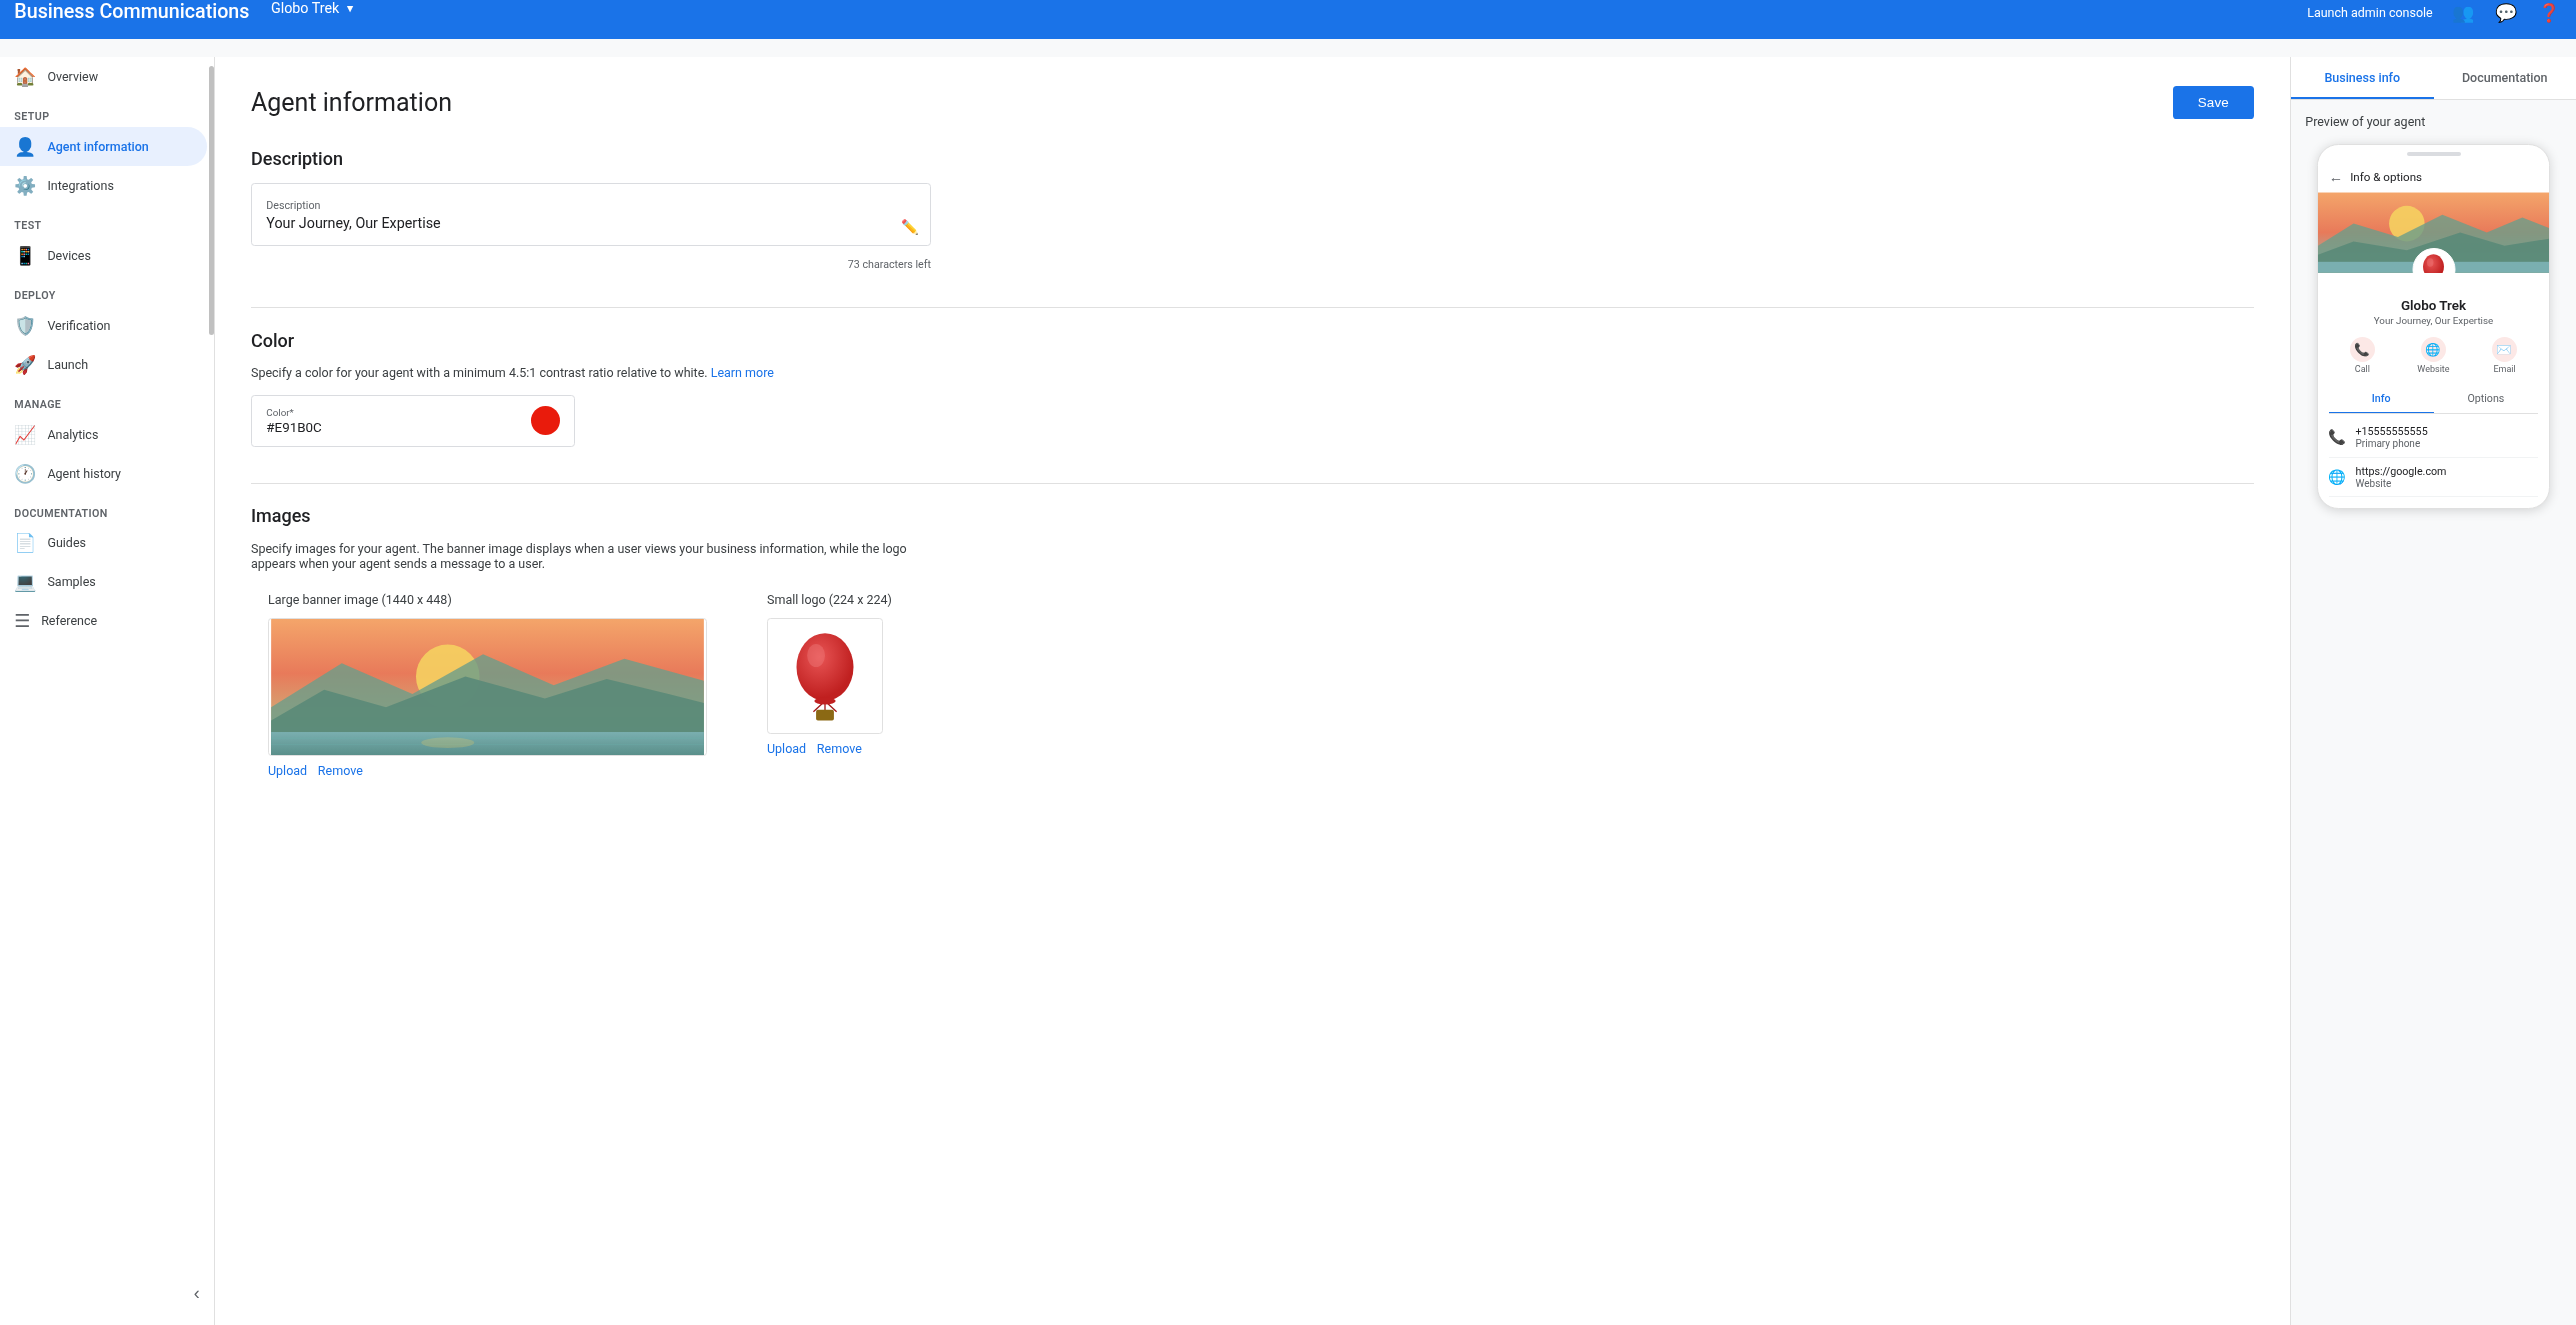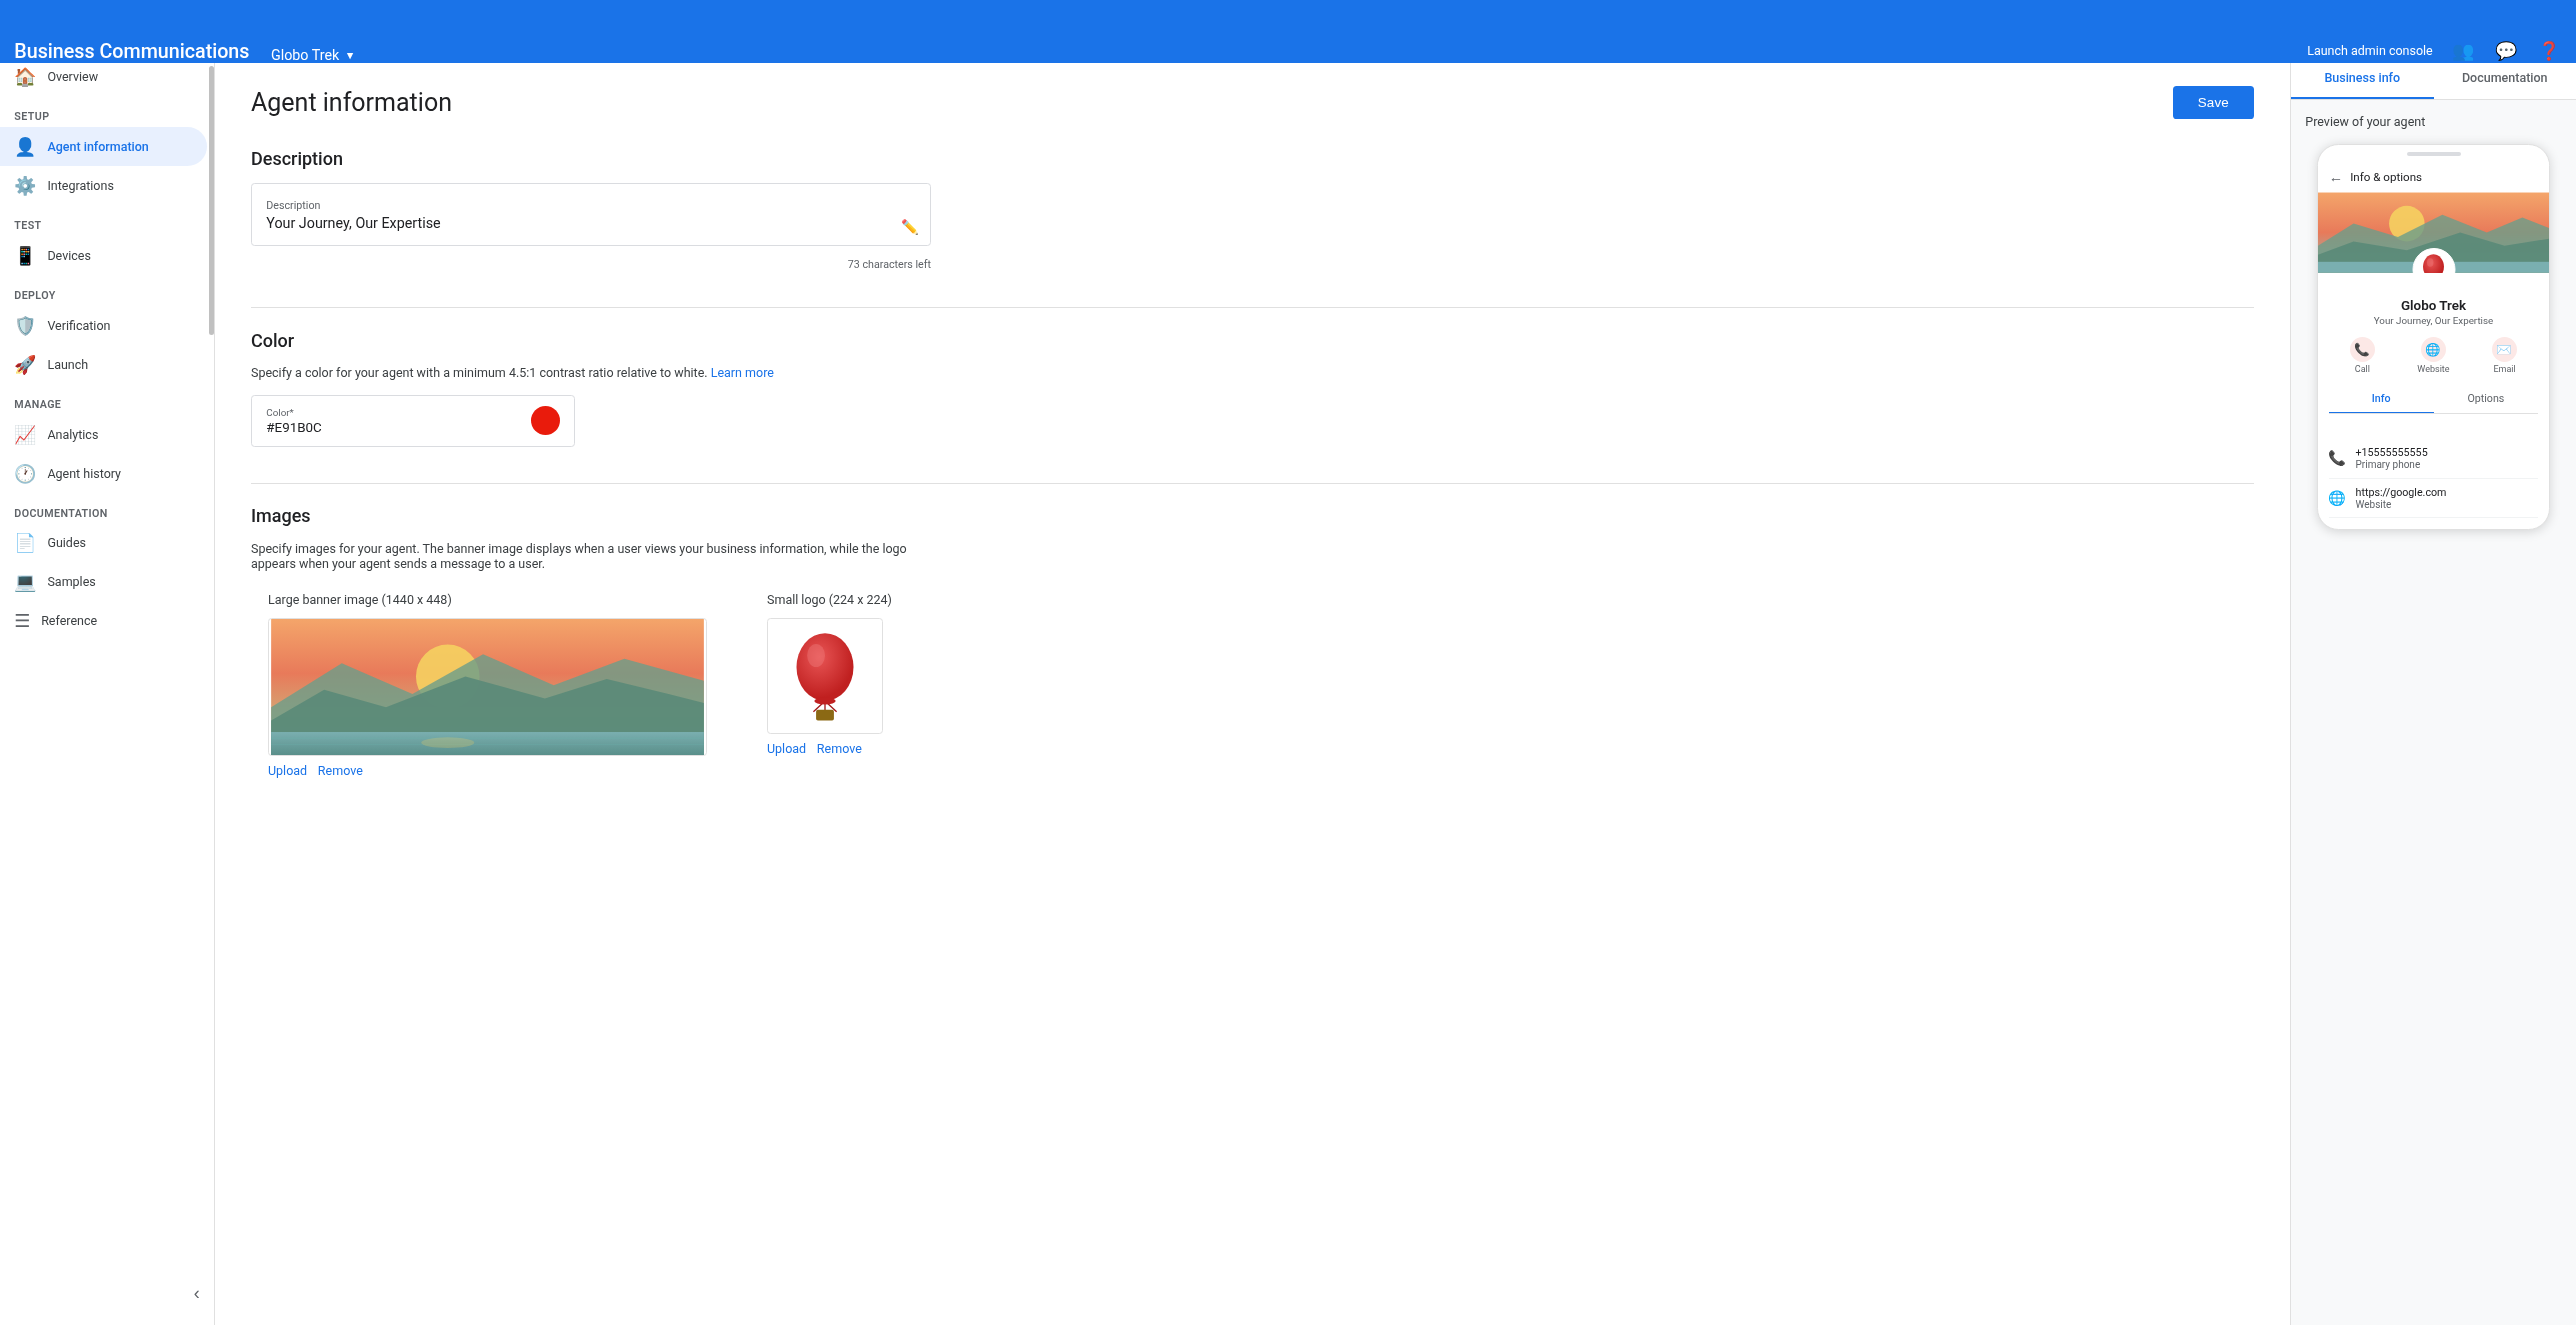--- a/index.html
+++ b/index.html
@@ -3,22 +3,22 @@
   <meta charset="utf-8">
   <style>
     * { box-sizing: border-box; margin: 0; padding: 0; }
     body { font-family: 'Google Sans', Roboto, Arial, sans-serif; background: #f8f9fa; color: #202124; height: 100vh; overflow: hidden; }
 
     
     .top-nav {
       background: #1a73e8;
       color: white;
       display: flex;
-      align-items: flex-end;
-      height: 63px;
+      align-items: flex-start;
+      height: 39px;
       padding: 0 14.3px;
       position: fixed;
       top: 0; left: 0; right: 0;
       z-index: 100;
     }
     .top-nav-title {
       font-size: 19.7px;
       font-weight: 500;
       margin-right: 21.5px;
     }
@@ -421,21 +421,21 @@
       display: flex;
       align-items: center;
       justify-content: center;
       font-size: 12.5px;
     }
     .phone-action-label { font-size: 9px; color: #5f6368; }
 
     .phone-sub-tabs {
       display: flex;
       border-bottom: 0.9px solid #e0e0e0;
-      margin-bottom: 25px;
+      margin-bottom: 4px;
     }
     .phone-sub-tab {
       flex: 1;
       text-align: center;
       padding: 7.2px 3.6px;
       font-size: 10.7px;
       color: #5f6368;
     }
     .phone-sub-tab.active {
       color: #1a73e8;

